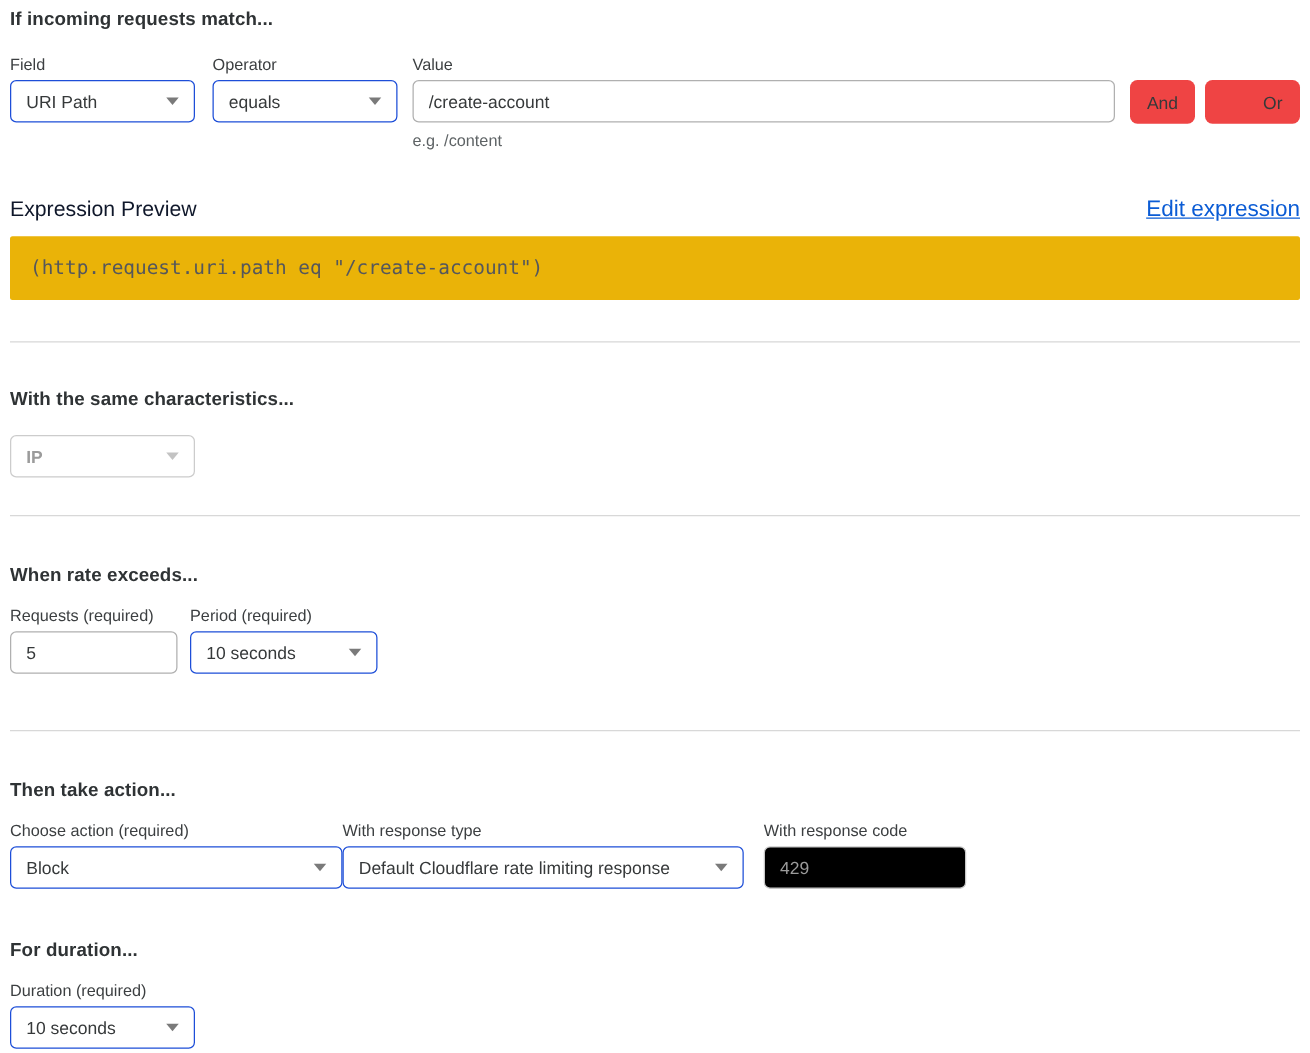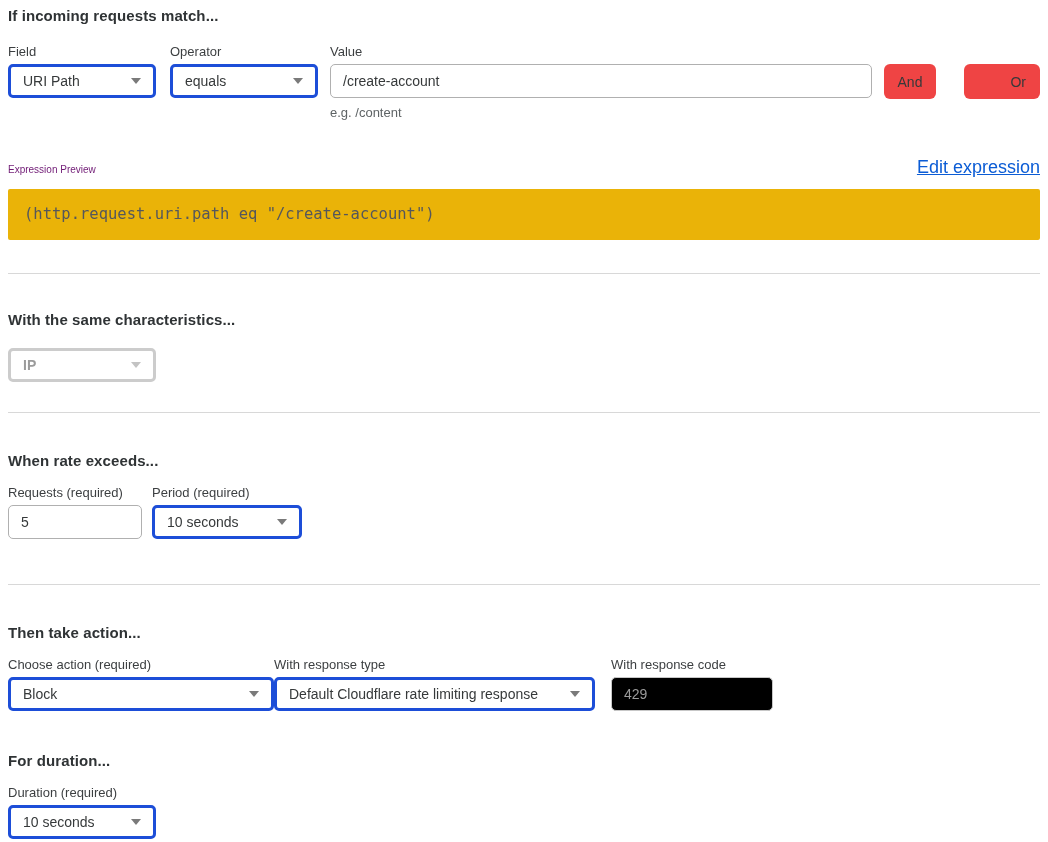--- a/index.html
+++ b/index.html
@@ -19,21 +19,21 @@
   .field-label {
     display: block;
     font-size: 13px;
     color: #3c3f41;
     margin-bottom: 5px;
     line-height: 15px;
   }
   .row { display: flex; align-items: flex-start; }
   .control {
     height: 34px;
-    border: 3px solid #1d4ed8;
+    border: 1px solid #1d4ed8;
     border-radius: 5px;
     background: #ffffff;
     font-size: 14px;
     color: #36393a;
     display: flex;
     align-items: center;
     padding: 0 12px;
   }
   .select { justify-content: space-between; cursor: pointer; user-select: none; }
   .chev {
@@ -76,29 +76,29 @@
     cursor: pointer;
   }
   .divider { border: none; border-top: 1px solid #d8d8d8; height: 0; }
 
   
   .match-row { margin-top: 20px; }
   .col-field { width: 148px; }
   .col-op { width: 148px; margin-left: 14px; }
   .col-value { flex: 1; margin-left: 12px; }
   .col-andor { margin-left: 12px; padding-top: 20px; display: flex; }
-  .col-andor .btn + .btn { margin-left: 28px; padding-left: 46px; }
+  .col-andor .btn + .btn { margin-left: 8px; padding-left: 46px; }
 
   .preview-header {
     margin-top: 37px;
     display: flex;
     justify-content: space-between;
     align-items: baseline;
   }
-  .preview-label { font-size: 10px; color: #701a75; }
+  .preview-label { font-size: 17px; color: #0f172a; }
   .link {
     font-size: 18px;
     text-decoration: underline;
     cursor: pointer;
   }
   .code-box {
     margin-top: 11px;
     background: #eab308;
     border-radius: 2px;
     padding: 16px;

